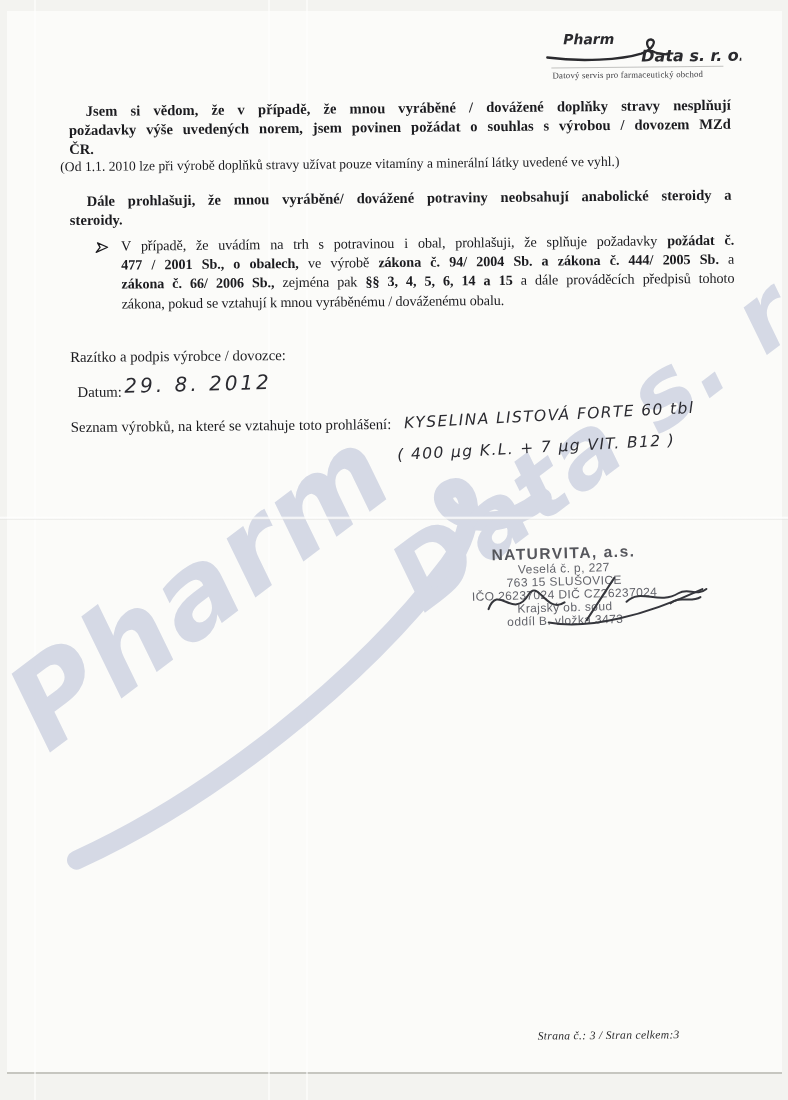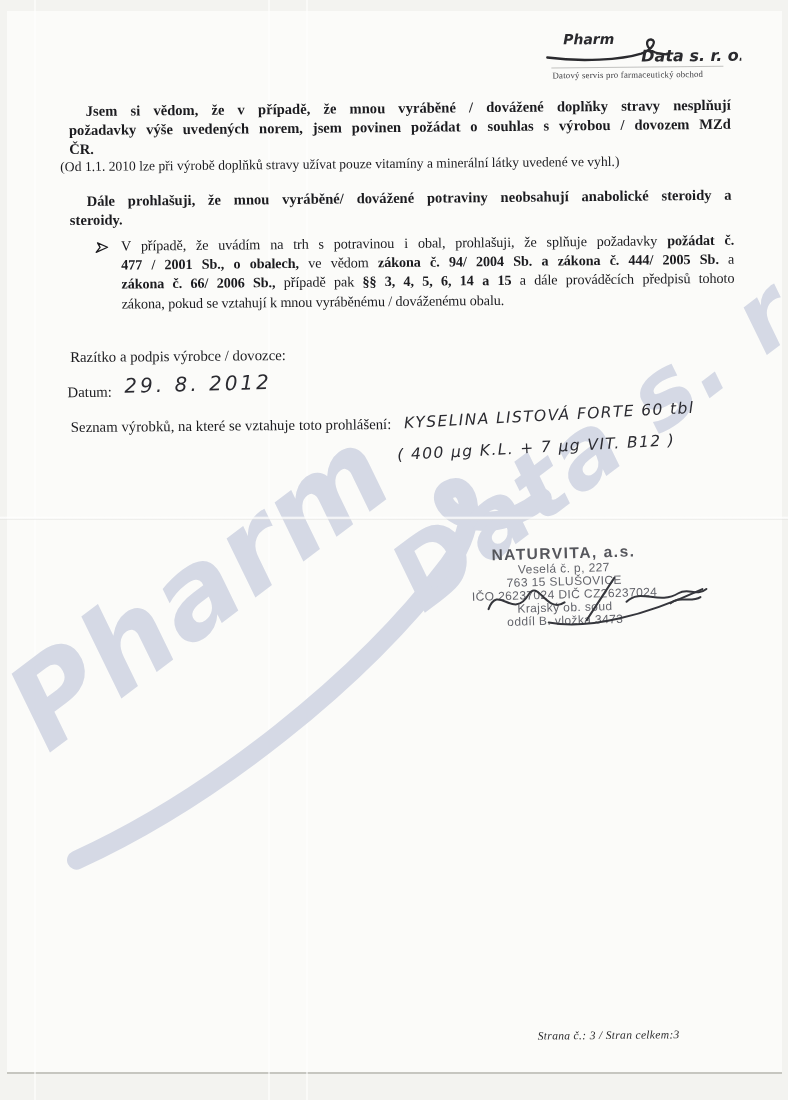--- a/index.html
+++ b/index.html
@@ -82,27 +82,27 @@
     <div class="para p2">
       <span class="line jline first">Dále prohlašuji, že mnou vyráběné/ dovážené potraviny neobsahují anabolické steroidy a</span>
       <span class="line jlast">steroidy.</span>
     </div>
 
     <svg class="bullet-marker" viewBox="0 0 14 12">
       <path d="M1,10.5 L12.5,5.5 L2.5,1 L5,5.5 Z" fill="none" stroke="#1b1b1f" stroke-width="1.3" stroke-linejoin="round"></path>
     </svg>
     <div class="bullet">
       <span class="line jline"><span>V případě, že uvádím na trh s potravinou i obal, prohlašuji, že splňuje požadavky</span> <b>požádat č.</b></span>
-      <span class="line jline"><b>477 / 2001 Sb., o obalech,</b> <span>ve vědom</span> <b>zákona č. 94/ 2004 Sb. a zákona č. 444/ 2005 Sb.</b> <span>a</span></span>
-      <span class="line jline"><b>zákona č. 66/ 2006 Sb.,</b> <span>případě pak</span> <b>§§ 3, 4, 5, 6, 14 a 15</b> <span>a dále prováděcích předpisů tohoto</span></span>
+      <span class="line jline"><b>477 / 2001 Sb., o obalech,</b> <span>ve výrobě</span> <b>zákona č. 94/ 2004 Sb. a zákona č. 444/ 2005 Sb.</b> <span>a</span></span>
+      <span class="line jline"><b>zákona č. 66/ 2006 Sb.,</b> <span>zejména pak</span> <b>§§ 3, 4, 5, 6, 14 a 15</b> <span>a dále prováděcích předpisů tohoto</span></span>
       <span class="line jlast">zákona, pokud se vztahují k mnou vyráběnému / dováženému obalu.</span>
     </div>
 
     <div class="lbl" style="left:72px;top:346px">Razítko a podpis výrobce / dovozce:</div>
-    <div class="lbl" style="left:69px;top:381px">Datum:</div>
+    <div class="lbl" style="left:79px;top:381px">Datum:</div>
     <div class="lbl" style="left:72px;top:416px">Seznam výrobků, na které se vztahuje toto prohlášení:</div>
 
     <div class="hand hw-date">29. 8. 2012</div>
     <div class="hand hw-prod1">KYSELINA LISTOVÁ FORTE 60 tbl</div>
     <div class="hand hw-prod2">( 400 μg K.L. + 7 μg VIT. B12 )</div>
 
     <div class="stamp">
       <div class="s-name">NATURVITA, a.s.</div>
       <div class="s-row">Veselá č. p, 227</div>
       <div class="s-row">763 15 SLUŠOVICE</div>

